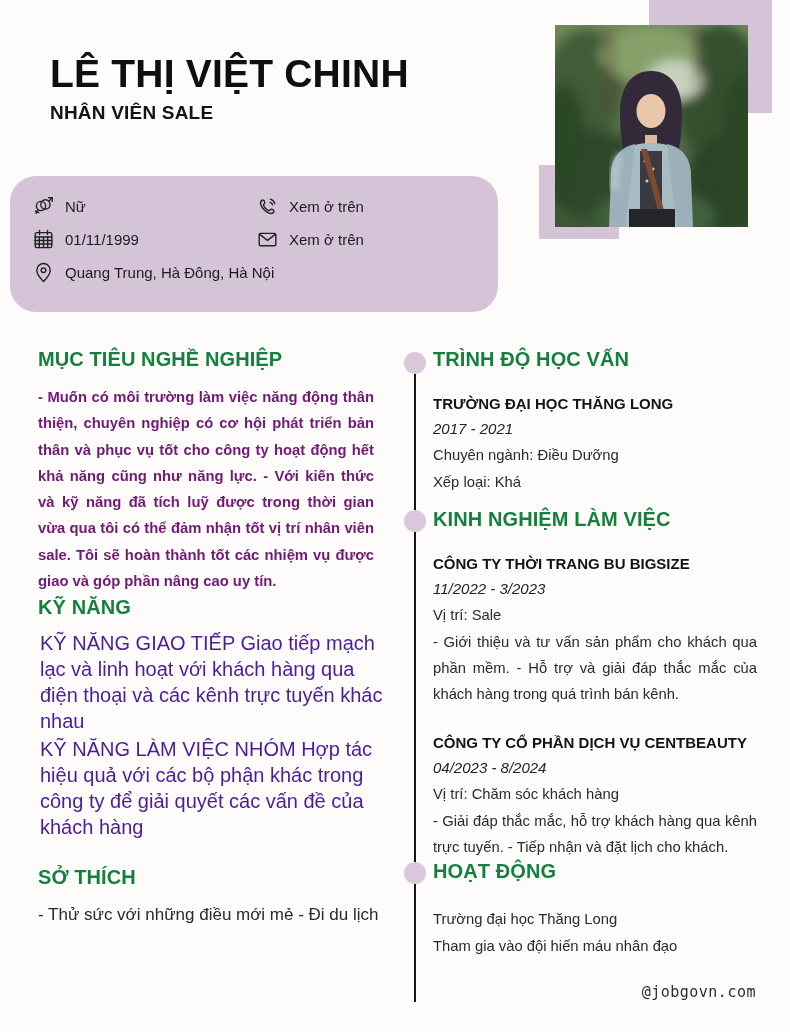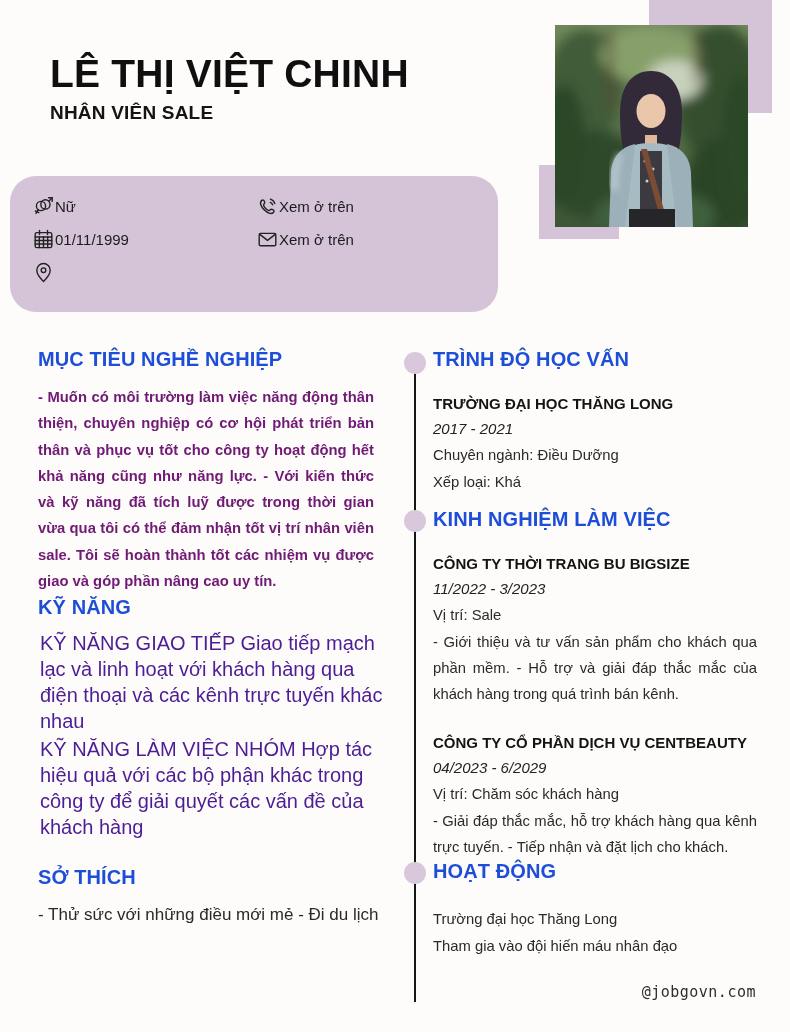--- a/index.html
+++ b/index.html
@@ -20,26 +20,26 @@
   }
   
   .rect-tr{position:absolute;left:649px;top:0;width:123px;height:113px;background:var(--accent);}
   .rect-bl{position:absolute;left:539px;top:165px;width:80px;height:74px;background:var(--accent);}
   .photo{position:absolute;left:555px;top:25px;width:193px;height:202px;overflow:hidden;z-index:3;}
   
   .contact-box{
     position:absolute;left:10px;top:176px;width:488px;height:136px;
     background:var(--accent);border-radius:26px;z-index:2;
   }
-  .c-row{position:absolute;display:flex;align-items:center;font-size:15px;color:#1b1b1d;}
+  .c-row{position:absolute;display:flex;align-items:center;gap:10px;font-size:15px;color:#1b1b1d;}
   .c-ic{width:23px;height:23px;display:inline-flex;align-items:center;justify-content:center;}
   .c-ic svg{width:23px;height:23px;}
   
   .left-col{position:absolute;left:38px;top:346px;width:352px;}
-  h2{font-size:20px;font-weight:700;color:#1d4ed8;margin:0;line-height:26px;letter-spacing:.1px;}
+  h2{font-size:20px;font-weight:700;color:#15803d;margin:0;line-height:26px;letter-spacing:.1px;}
   .para{font-size:14.8px;line-height:26.3px;color:#701a75;margin:12px 16px 0 0;text-align:justify;font-weight:bold;}
   .skill{font-size:20px;line-height:26px;color:#4c1d95;margin:2px;} .mt8{} .mt24{margin-top:24px;}
   .hobby{font-size:17px;line-height:26px;color:#2a2a2c;margin-top:12px;}
   
   .timeline-line{position:absolute;left:414px;top:363px;width:2px;height:639px;background:#161616;}
   .tl-dot{position:absolute;left:404px;width:22px;height:22px;border-radius:50%;background:var(--dot);z-index:2;}
   .r-sec{position:absolute;left:433px;width:324px;}
   .r-org{font-size:15px;font-weight:700;color:#141414;line-height:24px;margin-top:20px;}
   .r-period{font-size:15px;font-style:italic;color:#232325;line-height:26px;}
   .r-line{font-size:14.8px;line-height:26.5px;color:#2a2a2c;}
@@ -142,20 +142,21 @@
       </span>
       <span>01/11/1999</span>
     </div>
     <div class="c-row" style="left:22px;top:85px;">
       <span class="c-ic">
         <svg class="ic" viewBox="0 0 23 23">
           <path d="M11.5 20.4 C11.5 20.4 4.8 13.8 4.8 9.2 A6.7 6.7 0 1 1 18.2 9.2 C18.2 13.8 11.5 20.4 11.5 20.4 Z"></path>
           <circle cx="11.5" cy="9.2" r="2.3"></circle>
         </svg>
       </span>
+      <span>Quang Trung, Hà Đông, Hà Nội</span>
     </div>
     <div class="c-row" style="left:246px;top:19px;">
       <span class="c-ic">
         <svg class="ic" viewBox="0 0 23 23">
           <path d="M8.4 6.2 C9 7.4 8.8 8.2 8 9 C7.4 9.6 7.4 10.4 8 11.4 C8.8 12.8 10.2 14.2 11.6 15 C12.6 15.6 13.4 15.6 14 15 C14.8 14.2 15.6 14 16.8 14.6 C18 15.2 18.4 16.2 17.6 17.2 C16.6 18.4 15 18.8 13.2 18.2 C10 17.2 5.8 13 4.8 9.8 C4.2 8 4.6 6.4 5.8 5.4 C6.8 4.6 7.8 5 8.4 6.2 Z"></path>
           <path d="M14.4 4.2 C16.4 4.8 18.2 6.6 18.8 8.6"></path>
           <path d="M14.2 7.4 C15.3 7.8 16.2 8.7 16.6 9.8"></path>
         </svg>
       </span>
       <span>Xem ở trên</span>
@@ -199,21 +200,21 @@
   <div class="r-sec" style="top:506px;">
     <h2>KINH NGHIỆM LÀM VIỆC</h2>
     <div>
       <div class="r-org">CÔNG TY THỜI TRANG BU BIGSIZE</div>
       <div class="r-period">11/2022 - 3/2023</div>
       <div class="r-line">Vị trí: Sale</div>
       <p class="r-desc">- Giới thiệu và tư vấn sản phẩm cho khách qua phần mềm.  - Hỗ trợ và giải đáp thắc mắc của khách hàng trong quá trình bán kênh.</p>
     </div>
     <div>
       <div class="r-org" style="margin-top:24px;">CÔNG TY CỔ PHẦN DỊCH VỤ CENTBEAUTY</div>
-      <div class="r-period">04/2023 - 6/2029</div>
+      <div class="r-period">04/2023 - 8/2024</div>
       <div class="r-line">Vị trí: Chăm sóc khách hàng</div>
       <p class="r-desc">- Giải đáp thắc mắc, hỗ trợ khách hàng qua kênh trực tuyến. - Tiếp nhận và đặt lịch cho khách.</p>
     </div>
   </div>
 
   <div class="r-sec" style="top:858px;">
     <h2>HOẠT ĐỘNG</h2>
     <div class="r-line" style="margin-top:22px;">Trường đại học Thăng Long</div>
     <div class="r-line">Tham gia vào đội hiến máu nhân đạo</div>
   </div>

